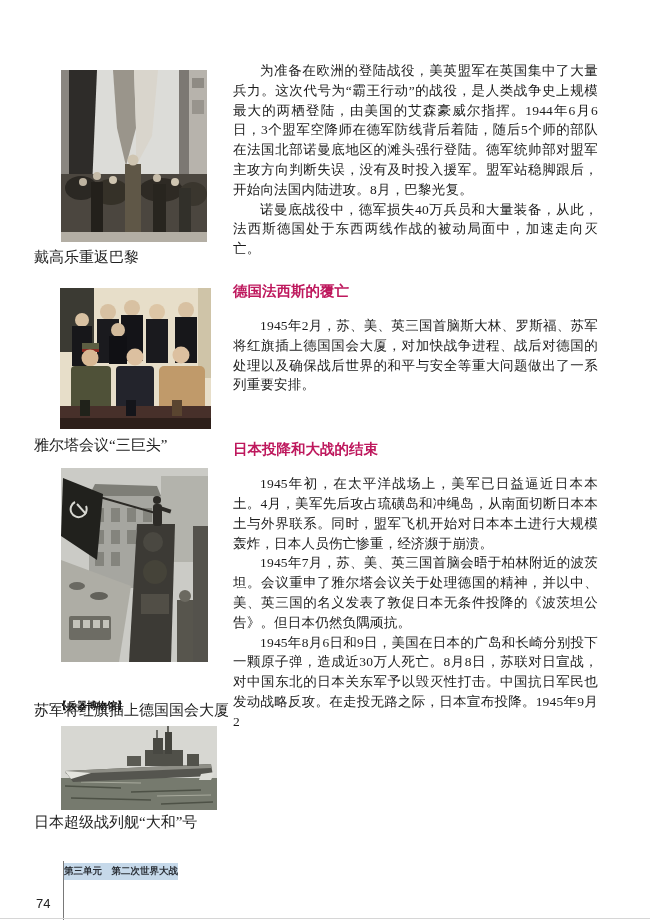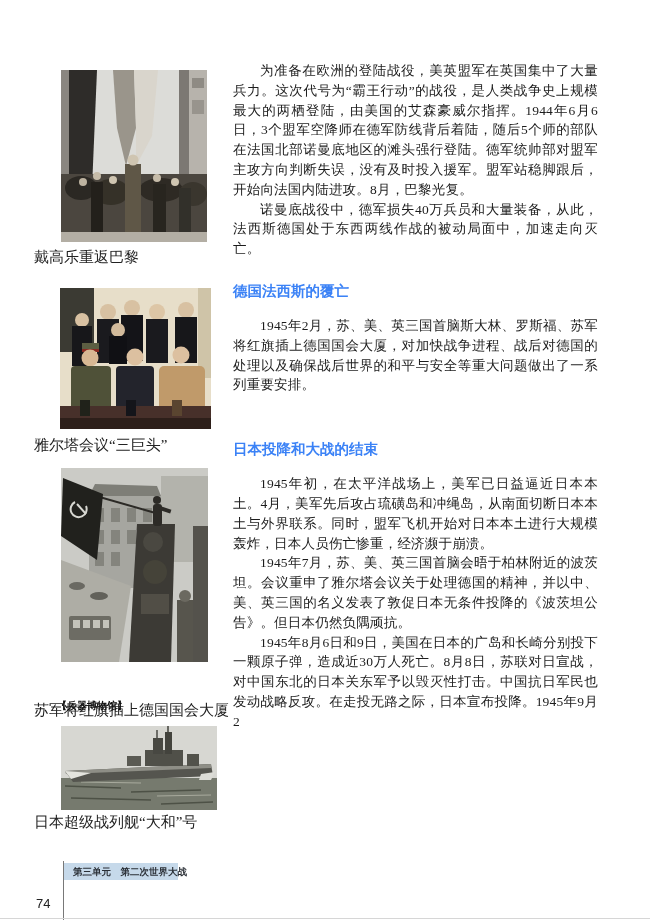--- a/index.html
+++ b/index.html
@@ -10,21 +10,21 @@
   }
   
   .main-col { position:absolute; left:233px; top:61px; width:365px; }
   .para {
     margin:0; font-size:13.5px; line-height:19.8px; text-align:justify;
     text-indent:2em; letter-spacing:0.2px;
   }
   .sec-heading {
     font-family:"Liberation Sans","DejaVu Sans",sans-serif;
     font-weight:bold; font-size:14.5px; line-height:20px;
-    color:#3b82f6; margin:22px 0 15px 0; text-indent:0;
+    color:#be185d; margin:22px 0 15px 0; text-indent:0;
   }
   .sec-heading.second { margin-top:44px; }
   
   .fig { position:absolute; }
   .fig svg { display:block; }
   .fig-caption {
     position:absolute; left:34px; width:200px; text-align:left;
     font-size:15px; line-height:14px; color:#222;
   }
   .museum-title {
@@ -36,23 +36,23 @@
   .page-num {
     position:absolute; left:36px; top:896px; font-size:13px; color:#222;
     font-family:"Liberation Sans","DejaVu Sans",sans-serif;
   }
   .footer-vline { position:absolute; left:63px; top:861px; width:1px; height:59px; background:#787878; }
   .footer-band {
     position:absolute; left:64px; top:863px; width:114px; height:17px;
     background:#c6d9ea;
   }
   .footer-band span {
-    display:block; padding-left:9px; font-size:9.5px; line-height:17px;
+    display:block; font-size:9.5px; line-height:17px;
     font-weight:bold; color:#2a2f36; white-space:nowrap;
-    font-family:Liberation Sans, sans-serif;
+    font-family:Liberation Serif, serif;
   }
   .bottom-edge-line { position:absolute; left:0; top:918px; width:650px; height:1px; background:#d6d6d6; }
 </style>
 </head>
 <body>
 
 <div class="page">
 
   <div class="fig" style="left:61px; top:70px;">
     <svg width="146" height="172" viewBox="0 0 146 172">

